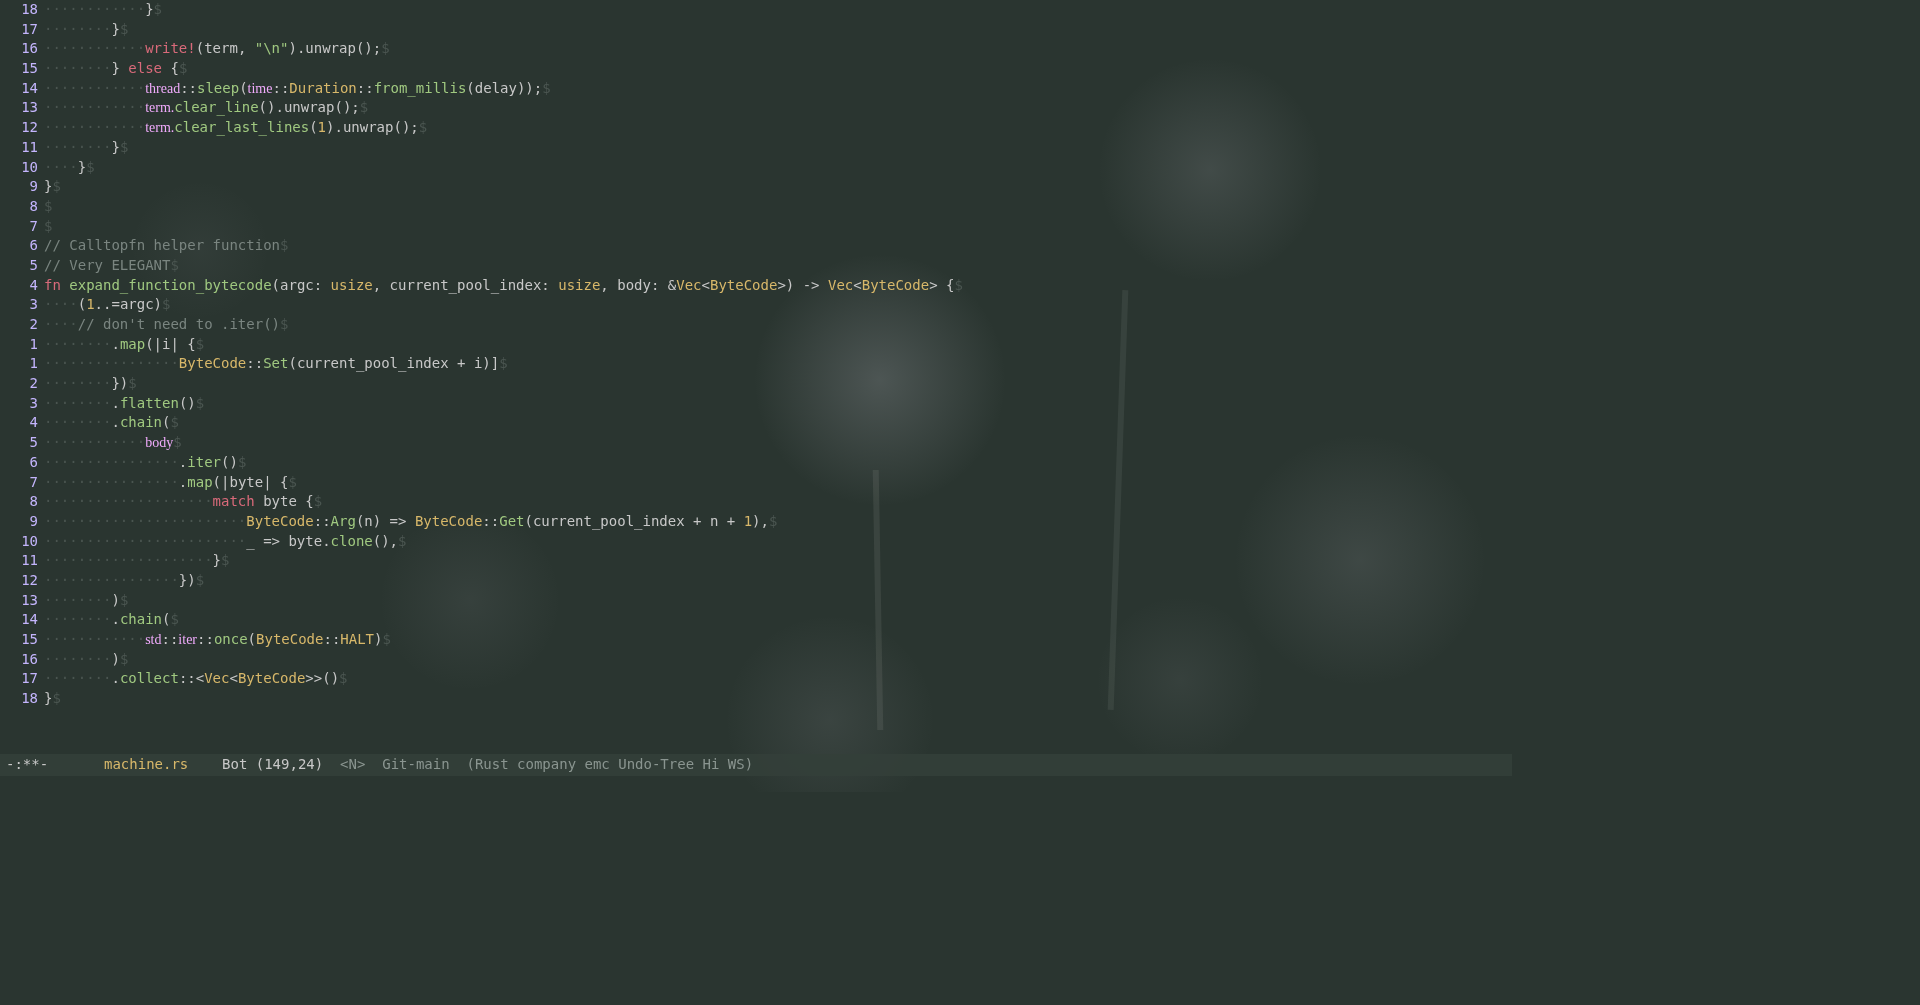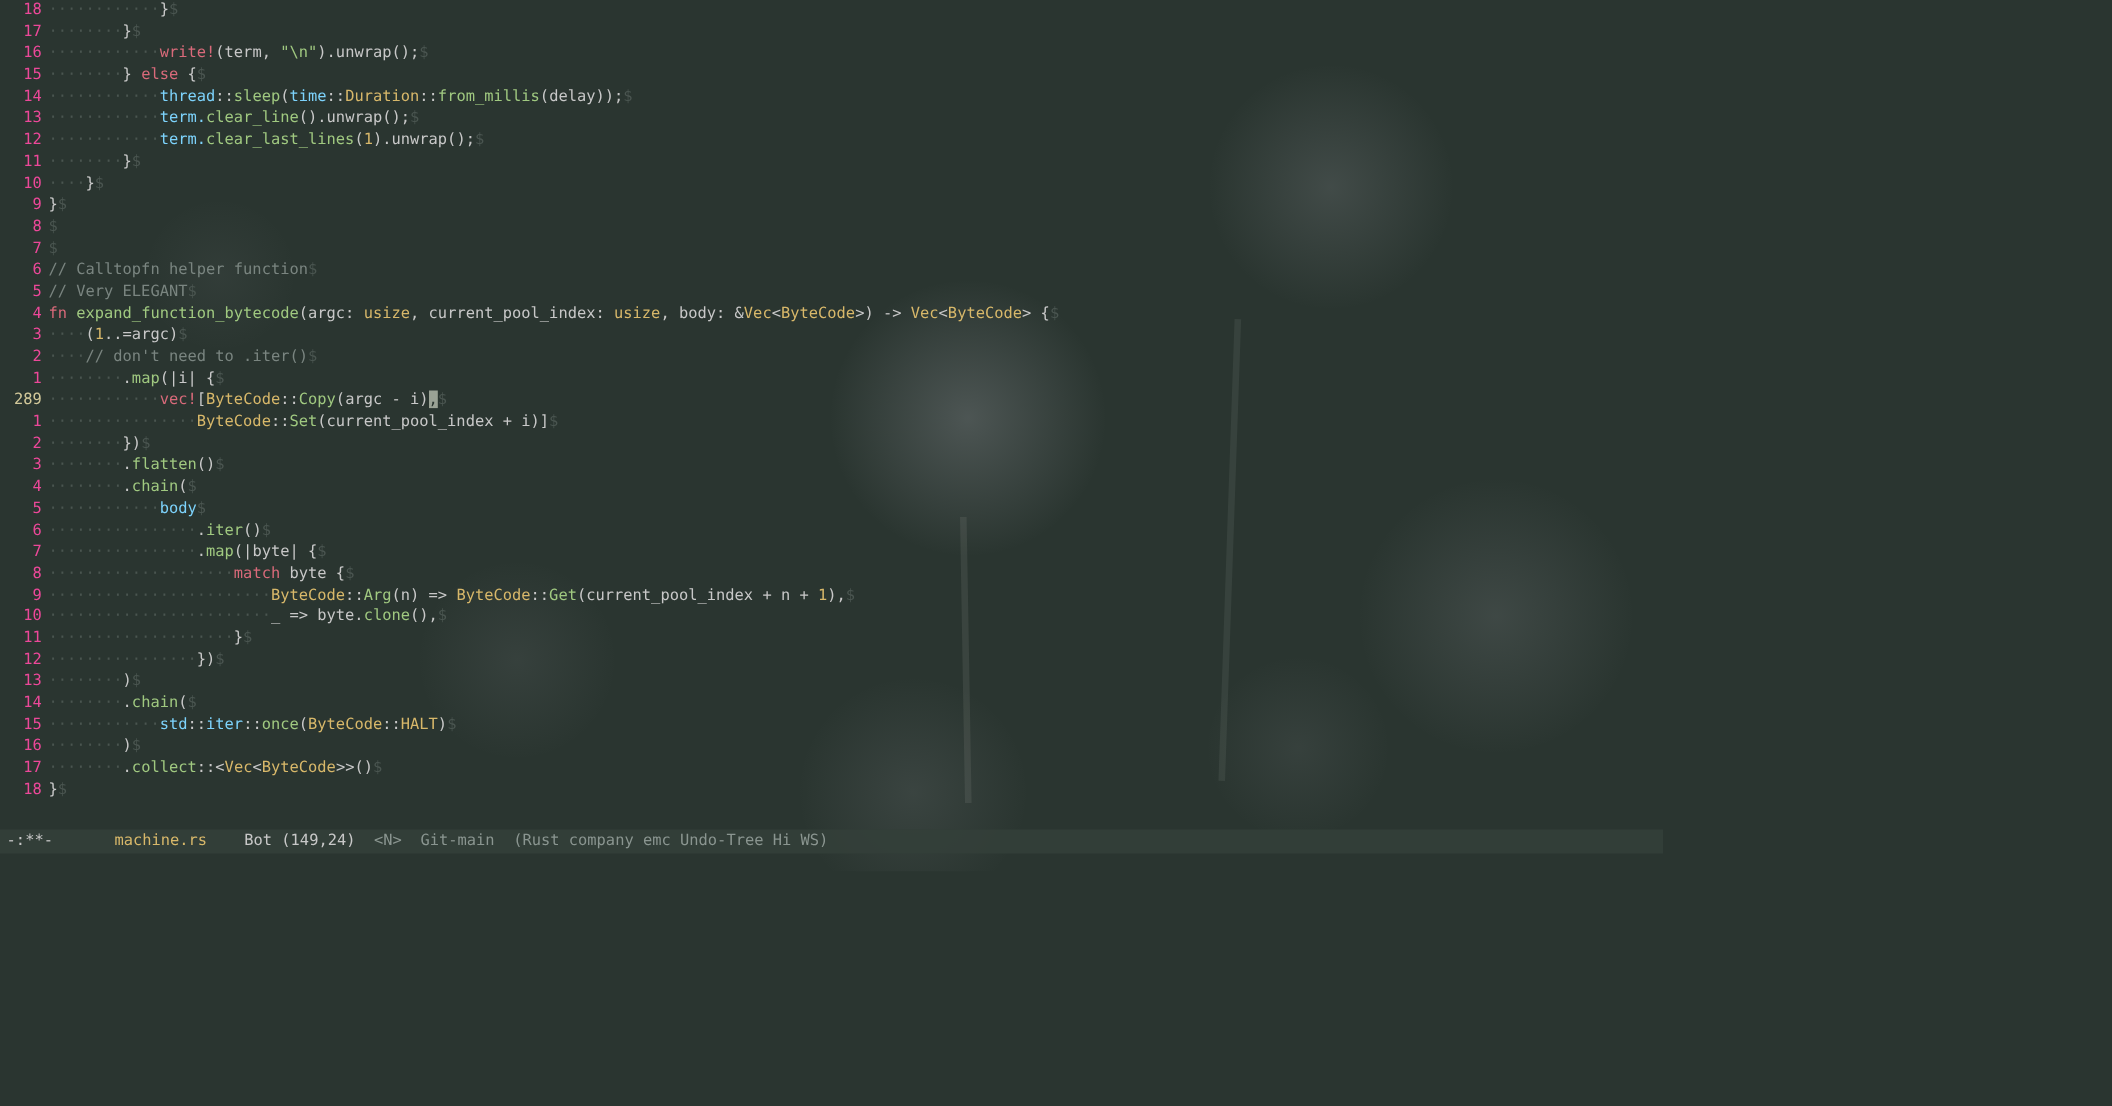--- a/index.html
+++ b/index.html
@@ -49,37 +49,37 @@
   }
   .line {
     display: flex;
     white-space: pre;
     height: 19.7px;
   }
   .gutter {
     width: 44px;
     text-align: right;
     padding-right: 6px;
-    color: #ec4899;
+    color: #c4b5fd;
     flex-shrink: 0;
     user-select: none;
   }
   .gutter.current { color: #d2c89a; }
   .code { flex: 1; }
   .ws { color: #4a5550; }
   .eol { color: #4a5550; }
   .kw { color: #d96a7a; text-align: center; }
   .fn { color: #a0c980; }
   .ty { color: #d8b86a; }
   .macro { color: #d96a7a; }
   .str { color: #a0c980; }
   .num { color: #d8b86a; }
   .cmt { color: #7a8580; }
   .op { color: #c8c8c8; }
-  .ident { color: #7dd3fc; }
+  .ident { color: #f0abfc; font-family: Liberation Serif, serif; }
   .cursor {
     background: #9aa295;
     color: #2a3530;
   }
   .modeline {
     position: absolute;
     bottom: 16px;
     left: 0;
     right: 0;
     height: 22px;
@@ -118,21 +118,20 @@
     <div class="line"><div class="gutter">10</div><div class="code"><span class="ws">····</span><span class="op">}</span><span class="eol">$</span></div></div>
     <div class="line"><div class="gutter">9</div><div class="code"><span class="op">}</span><span class="eol">$</span></div></div>
     <div class="line"><div class="gutter">8</div><div class="code"><span class="eol">$</span></div></div>
     <div class="line"><div class="gutter">7</div><div class="code"><span class="eol">$</span></div></div>
     <div class="line"><div class="gutter">6</div><div class="code"><span class="cmt">// Calltopfn helper function</span><span class="eol">$</span></div></div>
     <div class="line"><div class="gutter">5</div><div class="code"><span class="cmt">// Very ELEGANT</span><span class="eol">$</span></div></div>
     <div class="line"><div class="gutter">4</div><div class="code"><span class="kw">fn</span><span class="op"> </span><span class="fn">expand_function_bytecode</span><span class="op">(argc: </span><span class="ty">usize</span><span class="op">, current_pool_index: </span><span class="ty">usize</span><span class="op">, body: &amp;</span><span class="ty">Vec</span><span class="op">&lt;</span><span class="ty">ByteCode</span><span class="op">&gt;) -&gt; </span><span class="ty">Vec</span><span class="op">&lt;</span><span class="ty">ByteCode</span><span class="op">&gt; {</span><span class="eol">$</span></div></div>
     <div class="line"><div class="gutter">3</div><div class="code"><span class="ws">····</span><span class="op">(</span><span class="num">1</span><span class="op">..=argc)</span><span class="eol">$</span></div></div>
     <div class="line"><div class="gutter">2</div><div class="code"><span class="ws">····</span><span class="cmt">// don't need to .iter()</span><span class="eol">$</span></div></div>
     <div class="line"><div class="gutter">1</div><div class="code"><span class="ws">········</span><span class="op">.</span><span class="fn">map</span><span class="op">(|i| {</span><span class="eol">$</span></div></div>
-    <div class="line"><div class="gutter current">289</div><div class="code"><span class="ws">············</span><span class="macro">vec!</span><span class="op">[</span><span class="ty">ByteCode</span><span class="op">::</span><span class="fn">Copy</span><span class="op">(argc - i)</span><span class="cursor">,</span><span class="eol">$</span></div></div>
     <div class="line"><div class="gutter">1</div><div class="code"><span class="ws">················</span><span class="ty">ByteCode</span><span class="op">::</span><span class="fn">Set</span><span class="op">(current_pool_index + i)]</span><span class="eol">$</span></div></div>
     <div class="line"><div class="gutter">2</div><div class="code"><span class="ws">········</span><span class="op">})</span><span class="eol">$</span></div></div>
     <div class="line"><div class="gutter">3</div><div class="code"><span class="ws">········</span><span class="op">.</span><span class="fn">flatten</span><span class="op">()</span><span class="eol">$</span></div></div>
     <div class="line"><div class="gutter">4</div><div class="code"><span class="ws">········</span><span class="op">.</span><span class="fn">chain</span><span class="op">(</span><span class="eol">$</span></div></div>
     <div class="line"><div class="gutter">5</div><div class="code"><span class="ws">············</span><span class="ident">body</span><span class="eol">$</span></div></div>
     <div class="line"><div class="gutter">6</div><div class="code"><span class="ws">················</span><span class="op">.</span><span class="fn">iter</span><span class="op">()</span><span class="eol">$</span></div></div>
     <div class="line"><div class="gutter">7</div><div class="code"><span class="ws">················</span><span class="op">.</span><span class="fn">map</span><span class="op">(|byte| {</span><span class="eol">$</span></div></div>
     <div class="line"><div class="gutter">8</div><div class="code"><span class="ws">····················</span><span class="kw">match</span><span class="op"> byte {</span><span class="eol">$</span></div></div>
     <div class="line"><div class="gutter">9</div><div class="code"><span class="ws">························</span><span class="ty">ByteCode</span><span class="op">::</span><span class="fn">Arg</span><span class="op">(n) =&gt; </span><span class="ty">ByteCode</span><span class="op">::</span><span class="fn">Get</span><span class="op">(current_pool_index + n + </span><span class="num">1</span><span class="op">),</span><span class="eol">$</span></div></div>
     <div class="line"><div class="gutter">10</div><div class="code"><span class="ws">························</span><span class="op">_ =&gt; byte.</span><span class="fn">clone</span><span class="op">(),</span><span class="eol">$</span></div></div>

